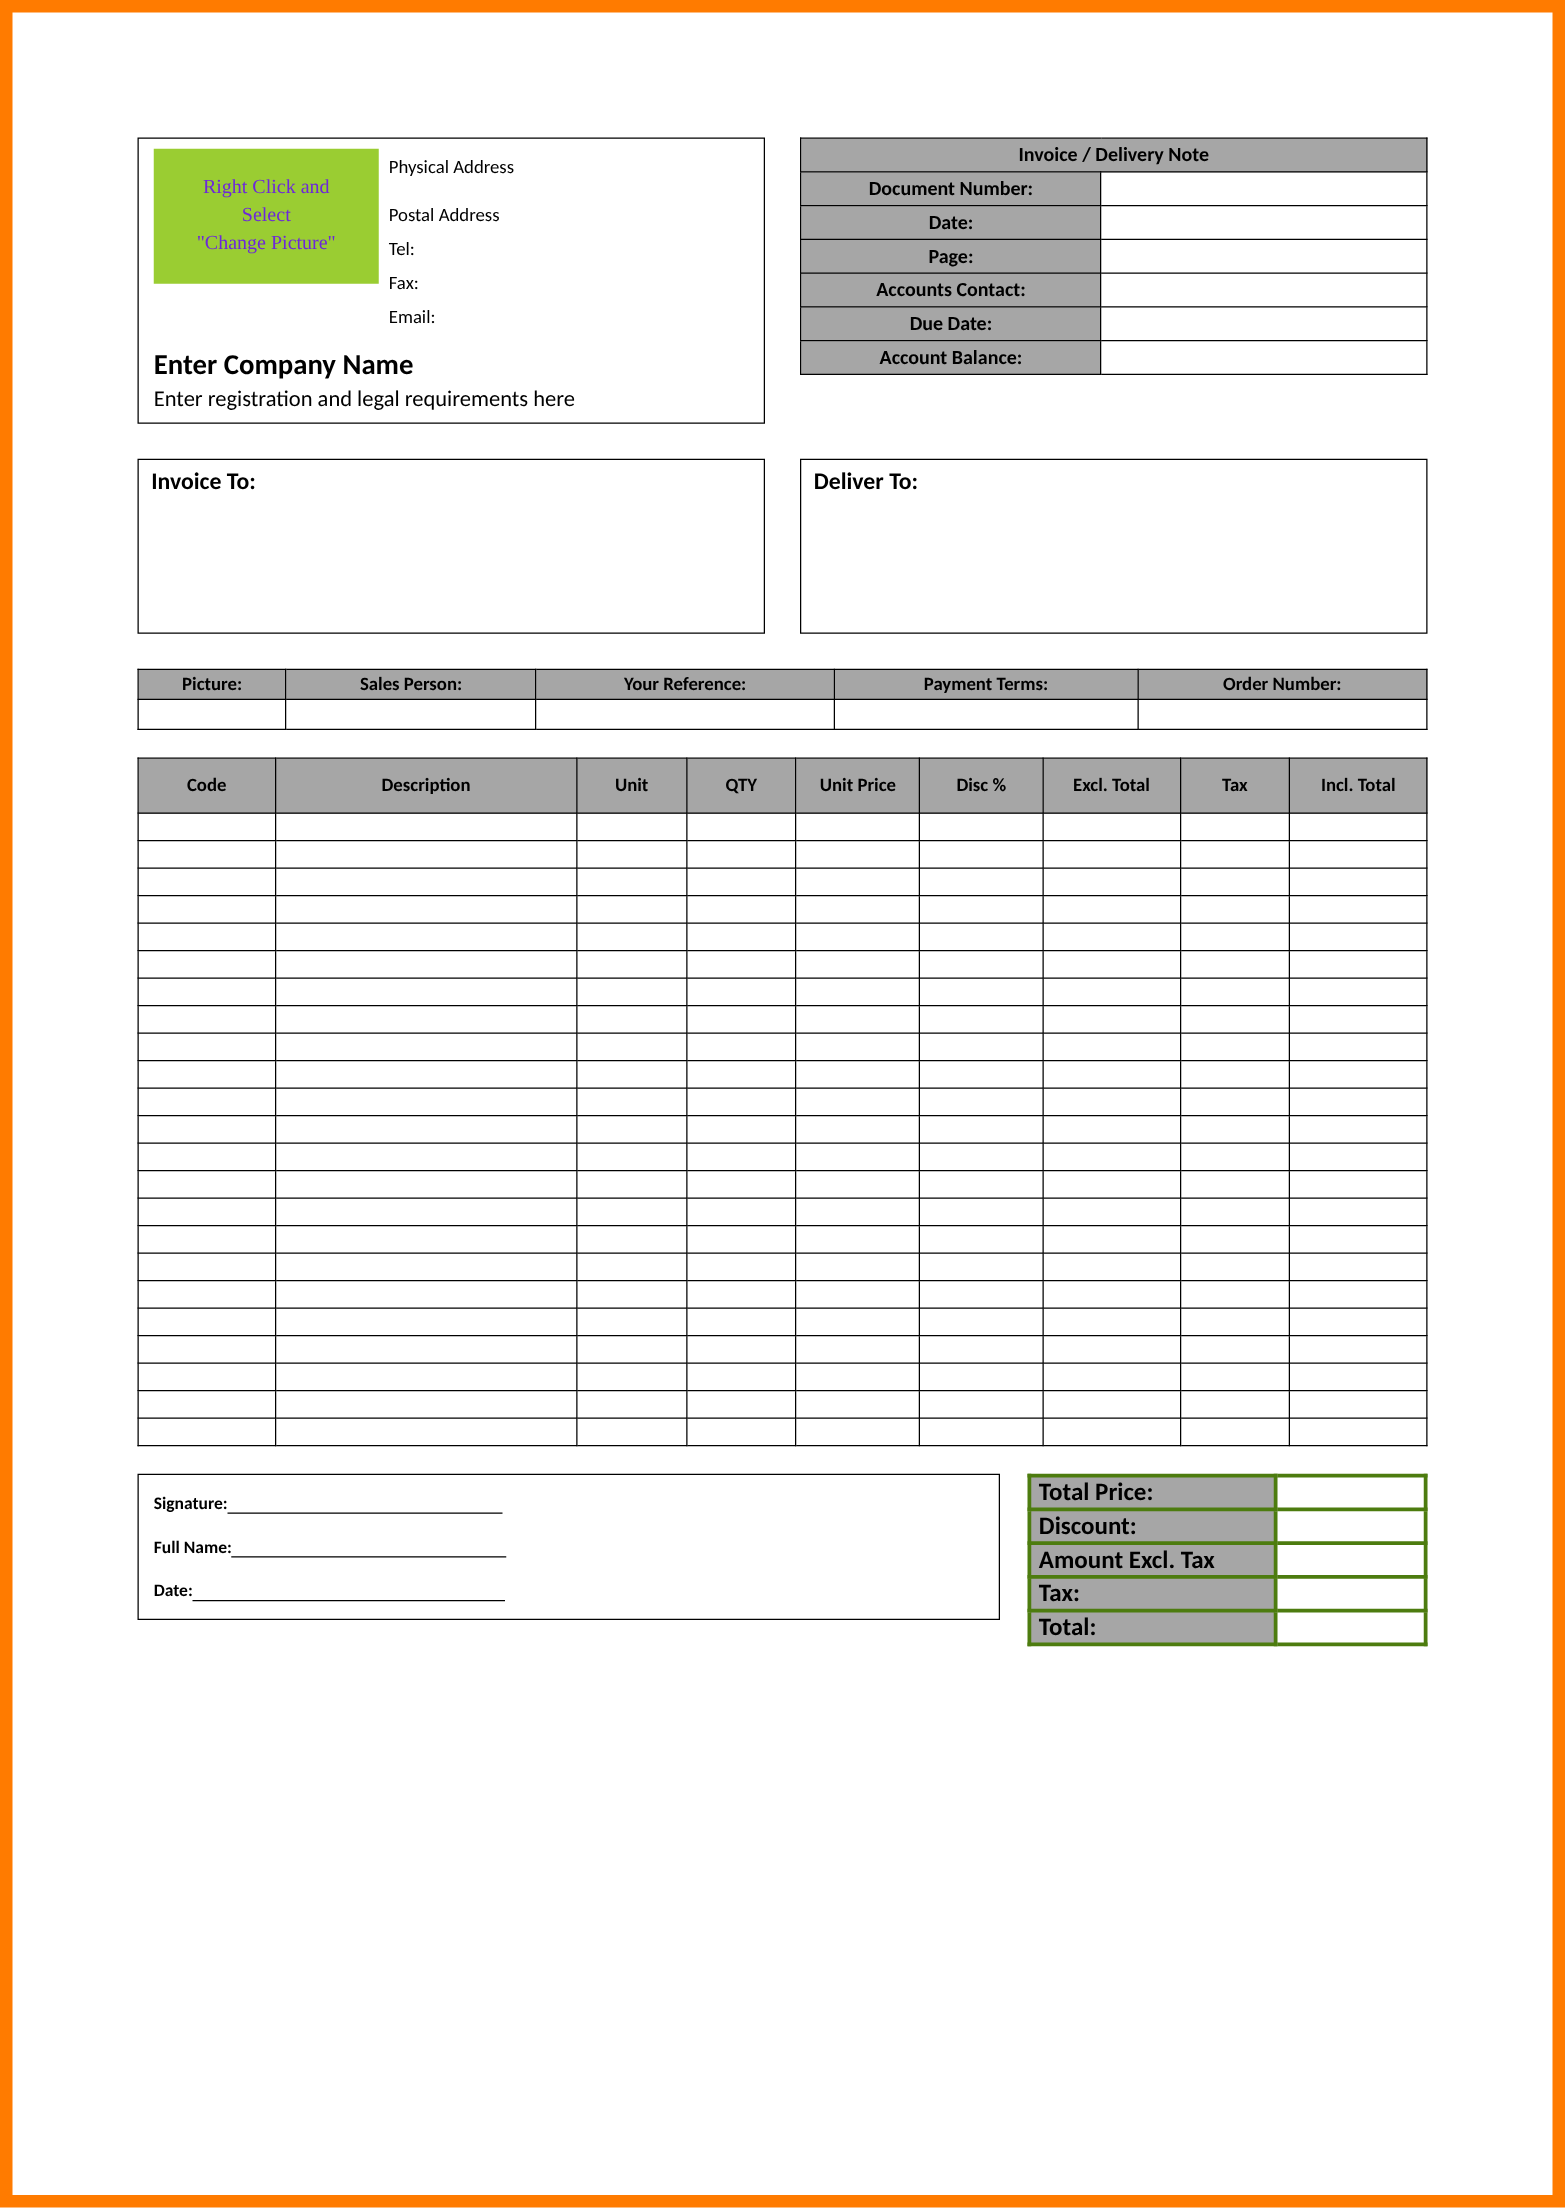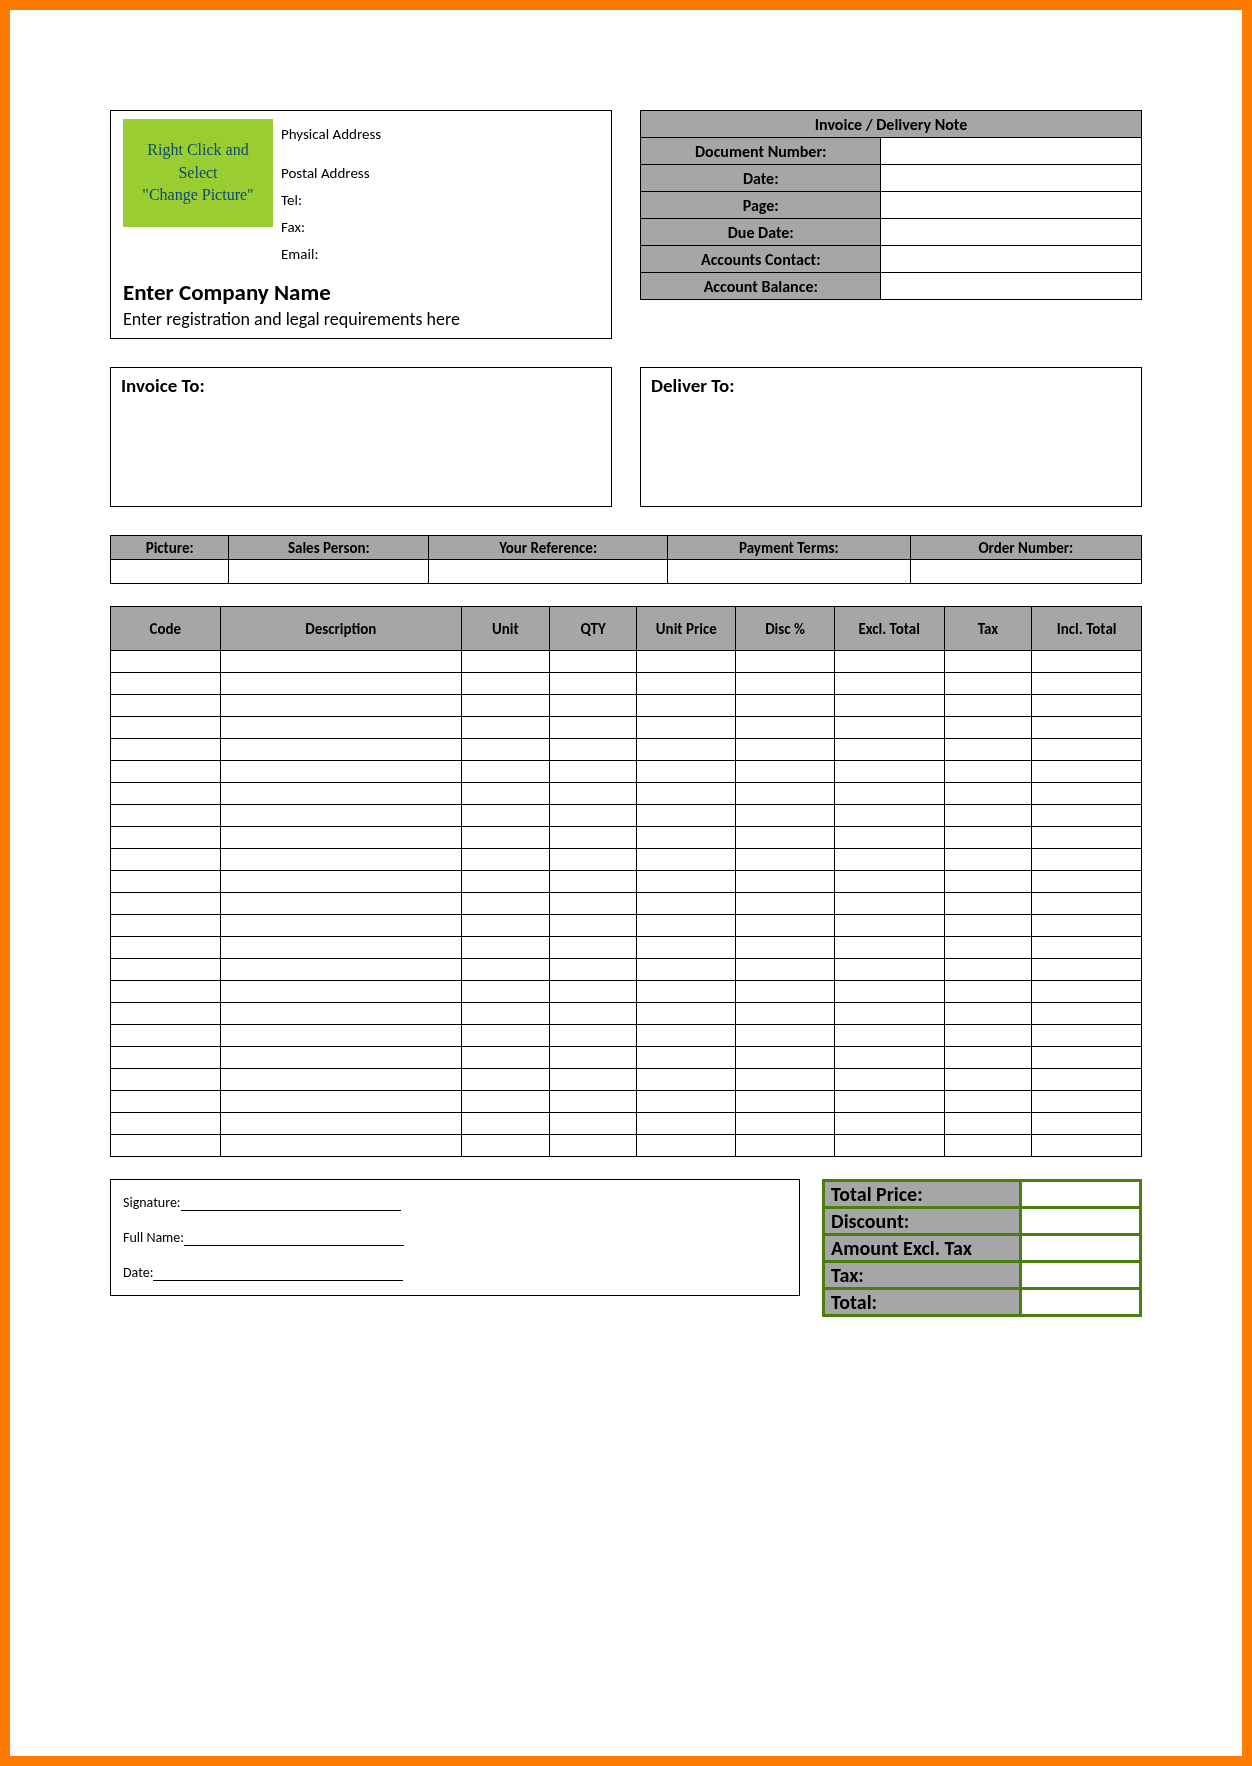--- a/index.html
+++ b/index.html
@@ -14,26 +14,26 @@
   .top-row { display: flex; gap: 28px; margin-bottom: 28px; }
   .company-box {
     border: 1px solid #000;
     width: 50%;
     padding: 0;
   }
   .company-inner { padding: 8px 12px; }
   .logo-row { display: flex; gap: 8px; }
   .logo-placeholder {
     background: #9acd32;
-    color: #0c4a6e;
+    color: #6d28d9;
     font-family: "Times New Roman", serif;
     font-size: 16px;
     line-height: 1.4;
     text-align: center;
-    width: 150px;
+    width: 180px;
     height: 108px;
     display: flex;
     flex-direction: column;
     justify-content: center;
     padding: 4px;
   }
   .addr-block { font-size: 15px; line-height: 1.8; padding-top: 2px; }
   .company-name { font-size: 23px; font-weight: bold; margin-top: 10px; }
   .reg-line { font-size: 18px; margin-top: 2px; }
 
@@ -52,21 +52,21 @@
   .meta-table th { background: #a6a6a6; font-weight: bold; text-align: center; }
 
   .items-table { width: 100%; border-collapse: collapse; margin-bottom: 22px; }
   .items-table th, .items-table td { border: 1px solid #000; font-size: 15px; }
   .items-table th { background: #a6a6a6; font-weight: bold; text-align: center; height: 44px; vertical-align: middle; }
   .items-table td { height: 22px; }
 
   .bottom-row { display: flex; gap: 22px; align-items: flex-start; }
   .sig-payment { border: 1px solid #000; display: flex; flex: 1; }
   .sig-box { width: 56%; padding: 14px 12px; font-size: 14px; }
-  .sig-line { margin-bottom: 18px; }
+  .sig-line { margin-bottom: 18px; font-weight: bold; }
   .sig-line .label { display: inline-block; }
   .sig-line .rule { display: inline-block; border-bottom: 1px solid #000; width: 220px; vertical-align: bottom; }
   .payment-box {
     width: 44%;
     background: #c5d9ef;
     border-left: 1px solid #000;
     display: flex;
     align-items: center;
     justify-content: center;
     font-weight: bold;
@@ -116,25 +116,25 @@
       </tr>
       <tr>
         <th class="doc-label">Date:</th>
         <td class="doc-value"></td>
       </tr>
       <tr>
         <th class="doc-label">Page:</th>
         <td class="doc-value"></td>
       </tr>
       <tr>
+        <th class="doc-label">Accounts Contact:</th>
+        <td class="doc-value"></td>
+      </tr>
+      <tr>
         <th class="doc-label">Due Date:</th>
-        <td class="doc-value"></td>
-      </tr>
-      <tr>
-        <th class="doc-label">Accounts Contact:</th>
         <td class="doc-value"></td>
       </tr>
       <tr>
         <th class="doc-label">Account Balance:</th>
         <td class="doc-value"></td>
       </tr>
     </tbody>
       </table>
   </div>
 </div>

